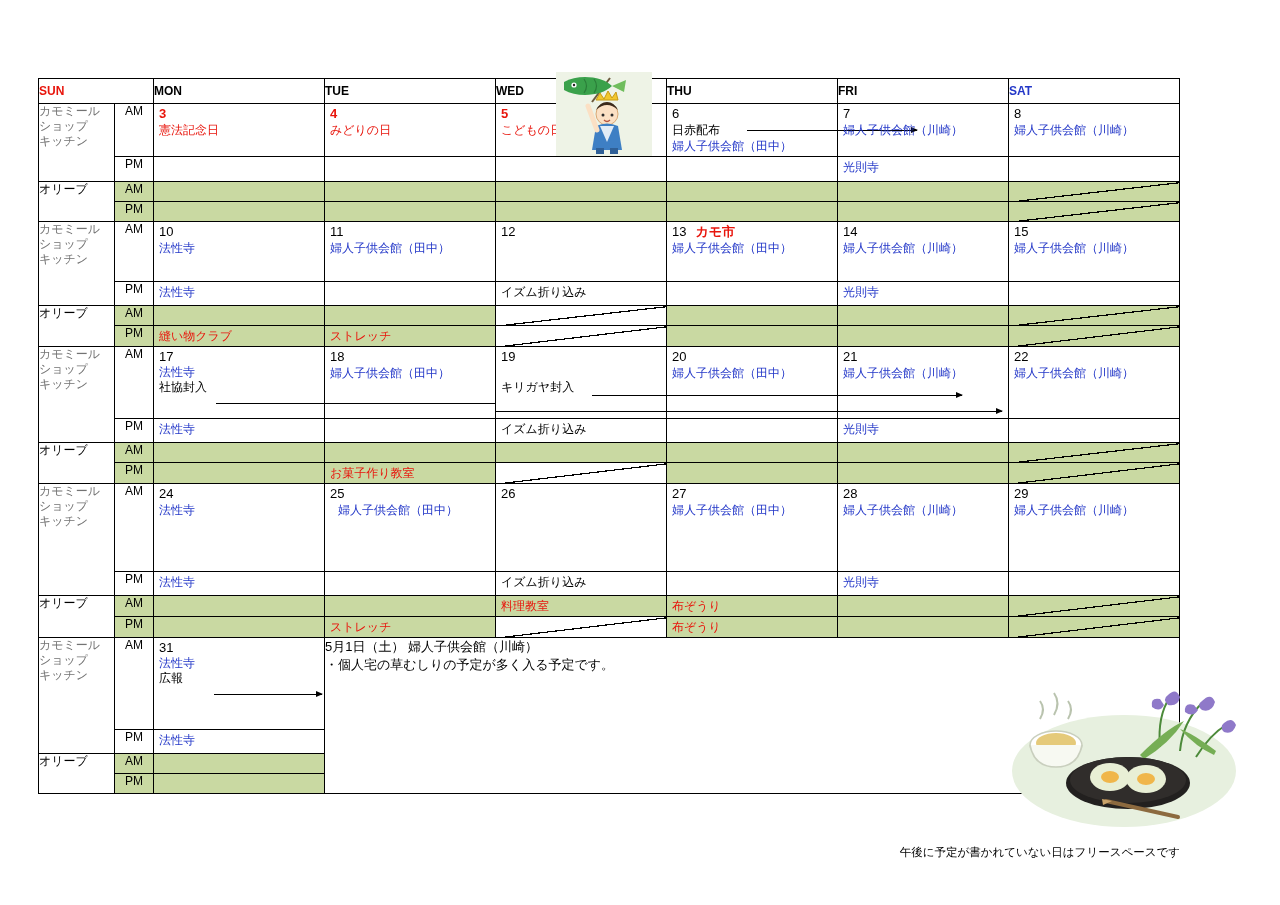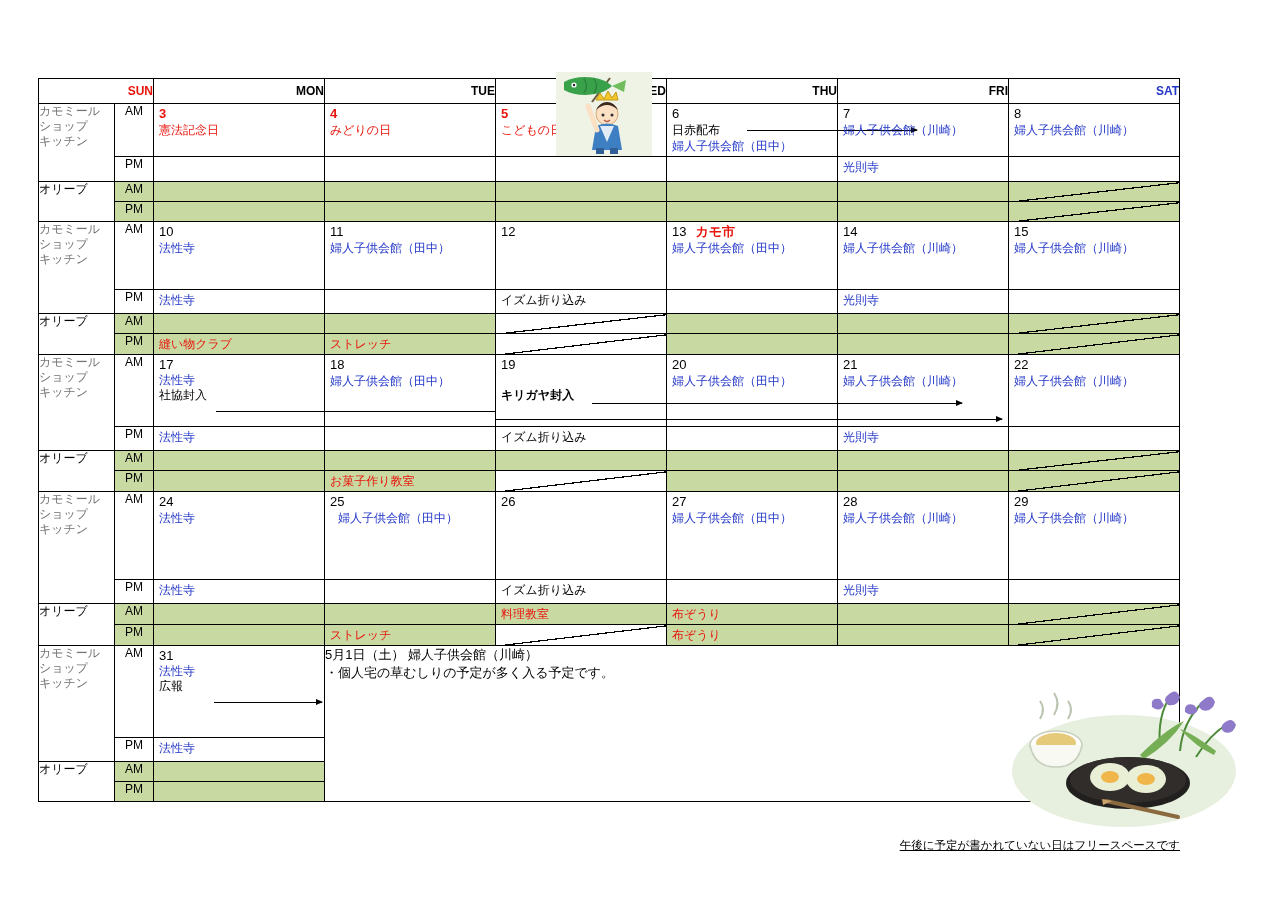--- a/index.html
+++ b/index.html
@@ -44,21 +44,21 @@
     padding:0;
     font-size:12px;
     position:relative;
   }
   col.c-lab { width:76px; }
   col.c-ap  { width:39px; }
   col.c-day { width:171px; }
 
   
   .dow {
-    text-align:right;
+    text-align:left;
     font-size:12.5px;
     font-weight:bold;
     height:24px;
     line-height:24px;
   }
   .dow-sun { color:#e8150c; }
   .dow-sat { color:#2337c8; }
   .dow-mid { color:#000; }
 
   
@@ -124,22 +124,22 @@
     pointer-events:none;
   }
 
   
   .oyatsu {
     position:absolute; right:42px; bottom:72px;
     width:228px; height:148px;
   }
 
   .footnote {
-    position:absolute; right:100px; bottom:52px;
-    font-size:11.5px; color:#000;text-decoration:underline;
+    position:absolute; right:100px; bottom:45px;
+    font-size:11.5px; color:#000;
   }
 
   .notecell { padding:6px 8px; }
   .note1 { font-size:13px; color:#000; }
   .note2 { font-size:13px; color:#000; }
 </style>
 </head>
 <body>
 
 <div class="page">
@@ -267,21 +267,21 @@
       <td class="green diag"></td>
     </tr>
 
     <tr>
       <td class="lab lab-k" rowspan="2">
         <div>カモミール</div>
         <div>ショップ</div>
         <div>キッチン</div>
       </td>
       <td class="ap">AM</td>
-      <td style="height:68px;">
+      <td style="height:60px;">
         <div class="cellwrap">
           <div class="daynum">10</div>
           <div class="ev ev-blue">法性寺</div>
         </div>
       </td>
       <td>
         <div class="cellwrap">
           <div class="daynum">11</div>
           <div class="ev ev-blue">婦人子供会館（田中）</div>
         </div>
@@ -383,21 +383,21 @@
       <td>
         <div class="cellwrap">
           <div class="daynum">18</div>
           <div class="ev ev-blue">婦人子供会館（田中）</div>
         </div>
         <div class="arrow noHead" style="left:0px; top:56px; width:170px;"></div>
       </td>
       <td>
         <div class="cellwrap">
           <div class="daynum">19</div>
-          <div class="ev ev-black" style="margin-top:14px;font-weight:bold;">
+          <div class="ev ev-black" style="margin-top:14px;">
             <span>キリガヤ封入</span>
           </div>
         </div>
         <div class="arrow noHead" style="left:96px; top:48px; width:74px;"></div>
         <div class="arrow noHead" style="left:0px; top:64px; width:170px;"></div>
       </td>
       <td>
         <div class="cellwrap">
           <div class="daynum">20</div>
           <div class="ev ev-blue">婦人子供会館（田中）</div>

